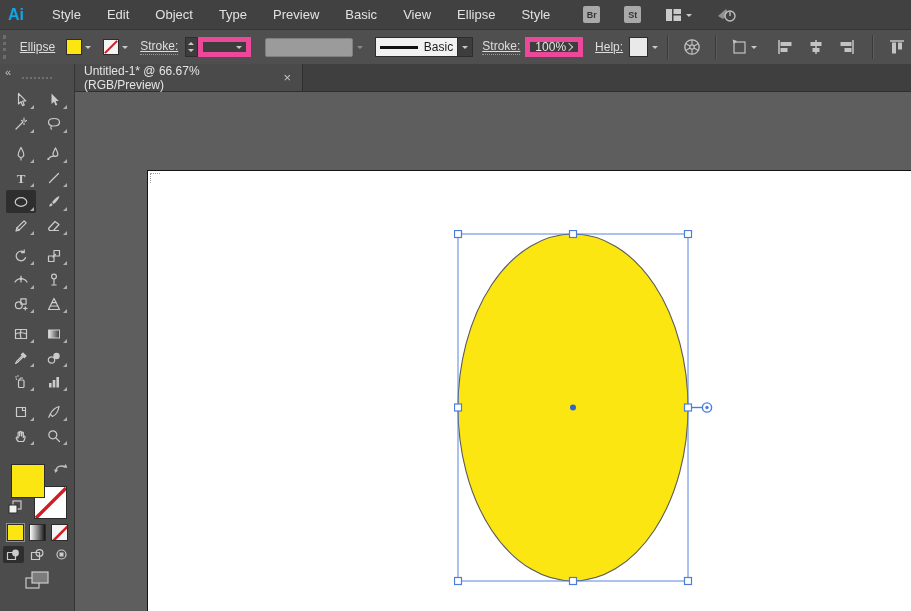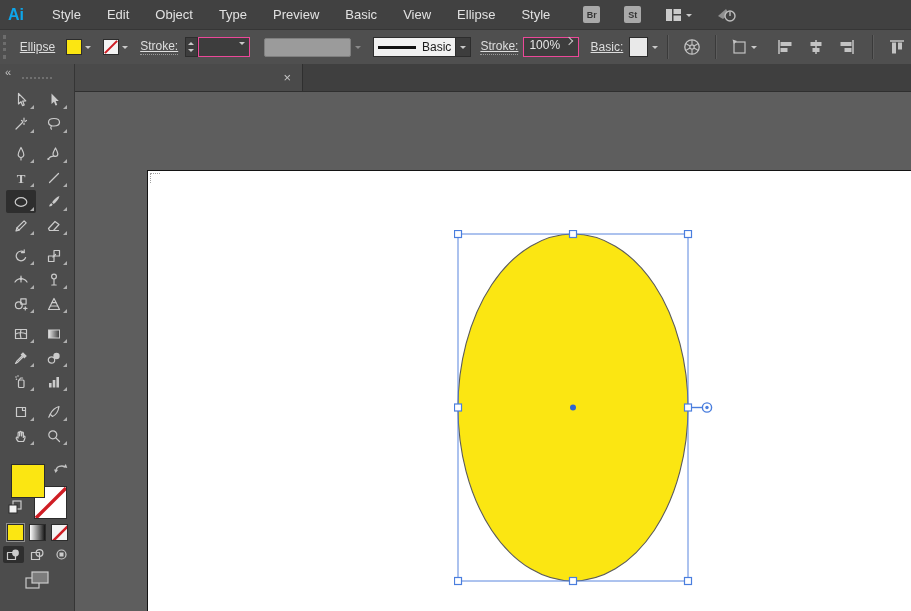--- a/index.html
+++ b/index.html
@@ -20,22 +20,22 @@
   
   .controlbar{position:absolute;top:29px;left:0;right:0;height:34px;background:#4f4f4f;
               border-top:1px solid #363636;border-bottom:1px solid #313131;
               display:flex;align-items:center;font-size:12px;color:#dedede;}
   .grip-v{width:3px;height:24px;border-left:3px dotted #6d6d6d;margin-left:3px;}
   .cb-label{margin-left:11px;text-decoration:underline;}
   .dotted-u{border-bottom:1px dotted #9a9a9a;padding-bottom:1px;}
   .swatch-btn{display:flex;align-items:center;gap:3px;margin-left:10px;padding:1px;}
   .swatch{width:16px;height:16px;border:1px solid #2c2c2c;box-sizing:border-box;}
   .fill-yellow{background:#fbe612;}
-  .dd{height:20px;background:#3d3d3d;border:1px solid #ec4899;display:flex;
-      box-sizing:border-box;}
+  .dd{height:20px;background:#3d3d3d;border:5px solid #ec4899;display:flex;
+      align-items:center;box-sizing:border-box;}
   .stepper{width:13px;height:20px;background:#3d3d3d;border:1px solid #2d2d2d;display:flex;
            flex-direction:column;align-items:center;justify-content:center;margin-left:7px;box-sizing:border-box;}
   .tri-u{width:0;height:0;border:3px solid transparent;border-bottom-color:#c9c9c9;margin-bottom:2px;}
   .tri-d{width:0;height:0;border:3px solid transparent;border-top-color:#c9c9c9;margin-top:2px;}
   .weight-dd{width:56px;justify-content:flex-end;padding-right:4px;}
   .profile-dd{width:90px;height:17px;background:#9b9b9b;border:1px solid #7f7f7f;
               border-radius:2px;margin-left:14px;}
   .brush-field{width:86px;height:20px;background:#f1f1f1;border:1px solid #2d2d2d;margin-left:12px;
                display:flex;align-items:center;color:#1b1b1b;box-sizing:border-box;padding:0 4px;}
   .brush-line{flex:0 0 38px;height:3px;background:#111;margin-right:6px;}
@@ -165,21 +165,21 @@
     <span class="caret-box">
       <span class="caret"></span>
     </span>
 
     <span class="cb-label dotted-u" style="margin-left:9px">Stroke:</span>
     <span class="dd opacity-field">
       <span>100%</span>
       <span class="chev-r"></span>
     </span>
 
-    <span class="cb-label" style="margin-left:12px">Basic:</span>
+    <span class="cb-label" style="margin-left:12px">Help:</span>
     <span class="style-swatch"></span>
     <span class="caret" style="margin-left:4px"></span>
 
     <span class="sep"></span>
 
     <span class="cb-icon">
       <svg width="18" height="18" viewBox="0 0 18 18">
         <circle cx="9" cy="9" r="7.2" stroke="#c3c3c3" stroke-width="1.3" fill="none"></circle>
         <circle cx="9" cy="9" r="2.2" stroke="#c3c3c3" stroke-width="1.2" fill="none"></circle>
         <g stroke="#c3c3c3" stroke-width="1.1">
@@ -509,20 +509,21 @@
     <span class="screenmode">
       <svg width="26" height="20" viewBox="0 0 26 20">
         <rect x="2" y="8" width="13" height="10" fill="none" stroke="#cbcbcb" stroke-width="1.2"></rect>
         <rect x="8" y="2" width="16" height="11" fill="#7c7c7c" stroke="#cbcbcb" stroke-width="1.2"></rect>
       </svg>
     </span>
   </div>
 
   <div class="tabstrip">
     <div class="tab">
+      <span>Untitled-1* @ 66.67% (RGB/Preview)</span>
       <span class="tab-close">×</span>
     </div>
   </div>
 
   <div class="canvas">
     <div class="artboard">
       <span class="ab-corner"></span>
     </div>
 
     <svg class="selection-svg" width="268" height="360">

